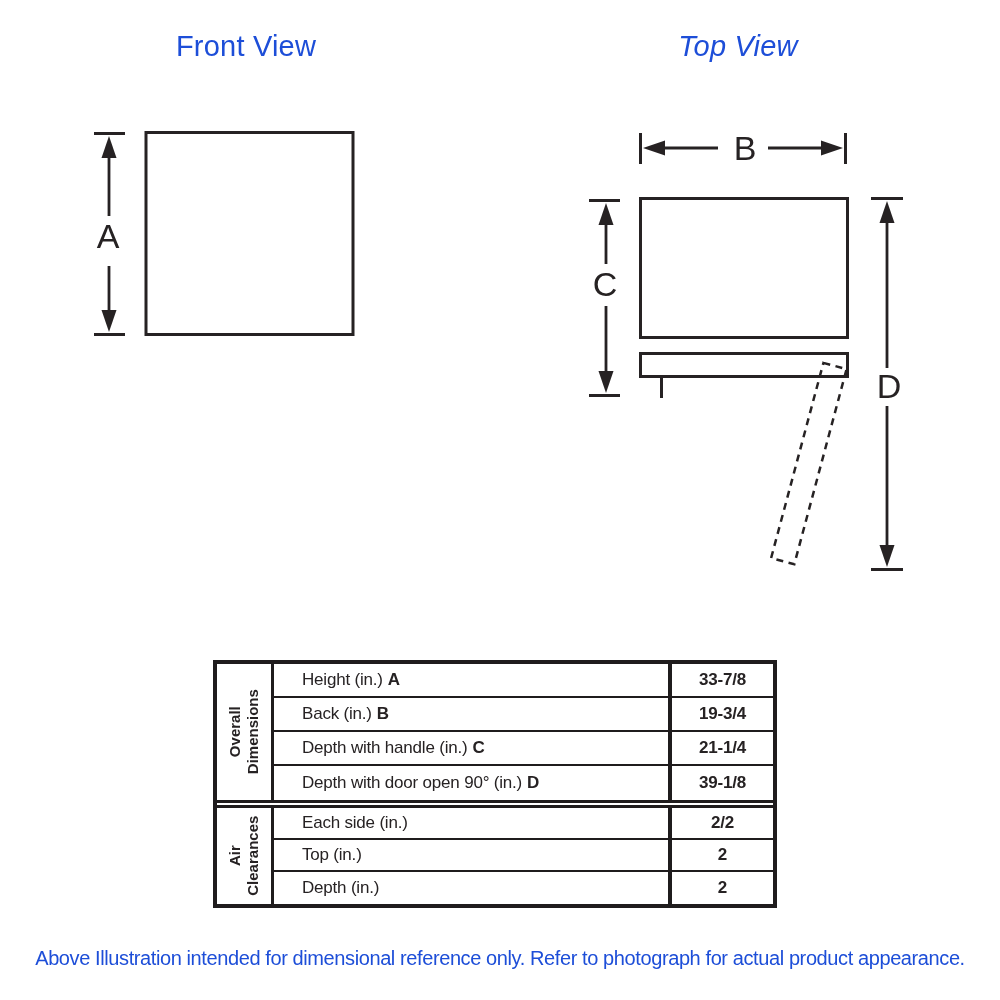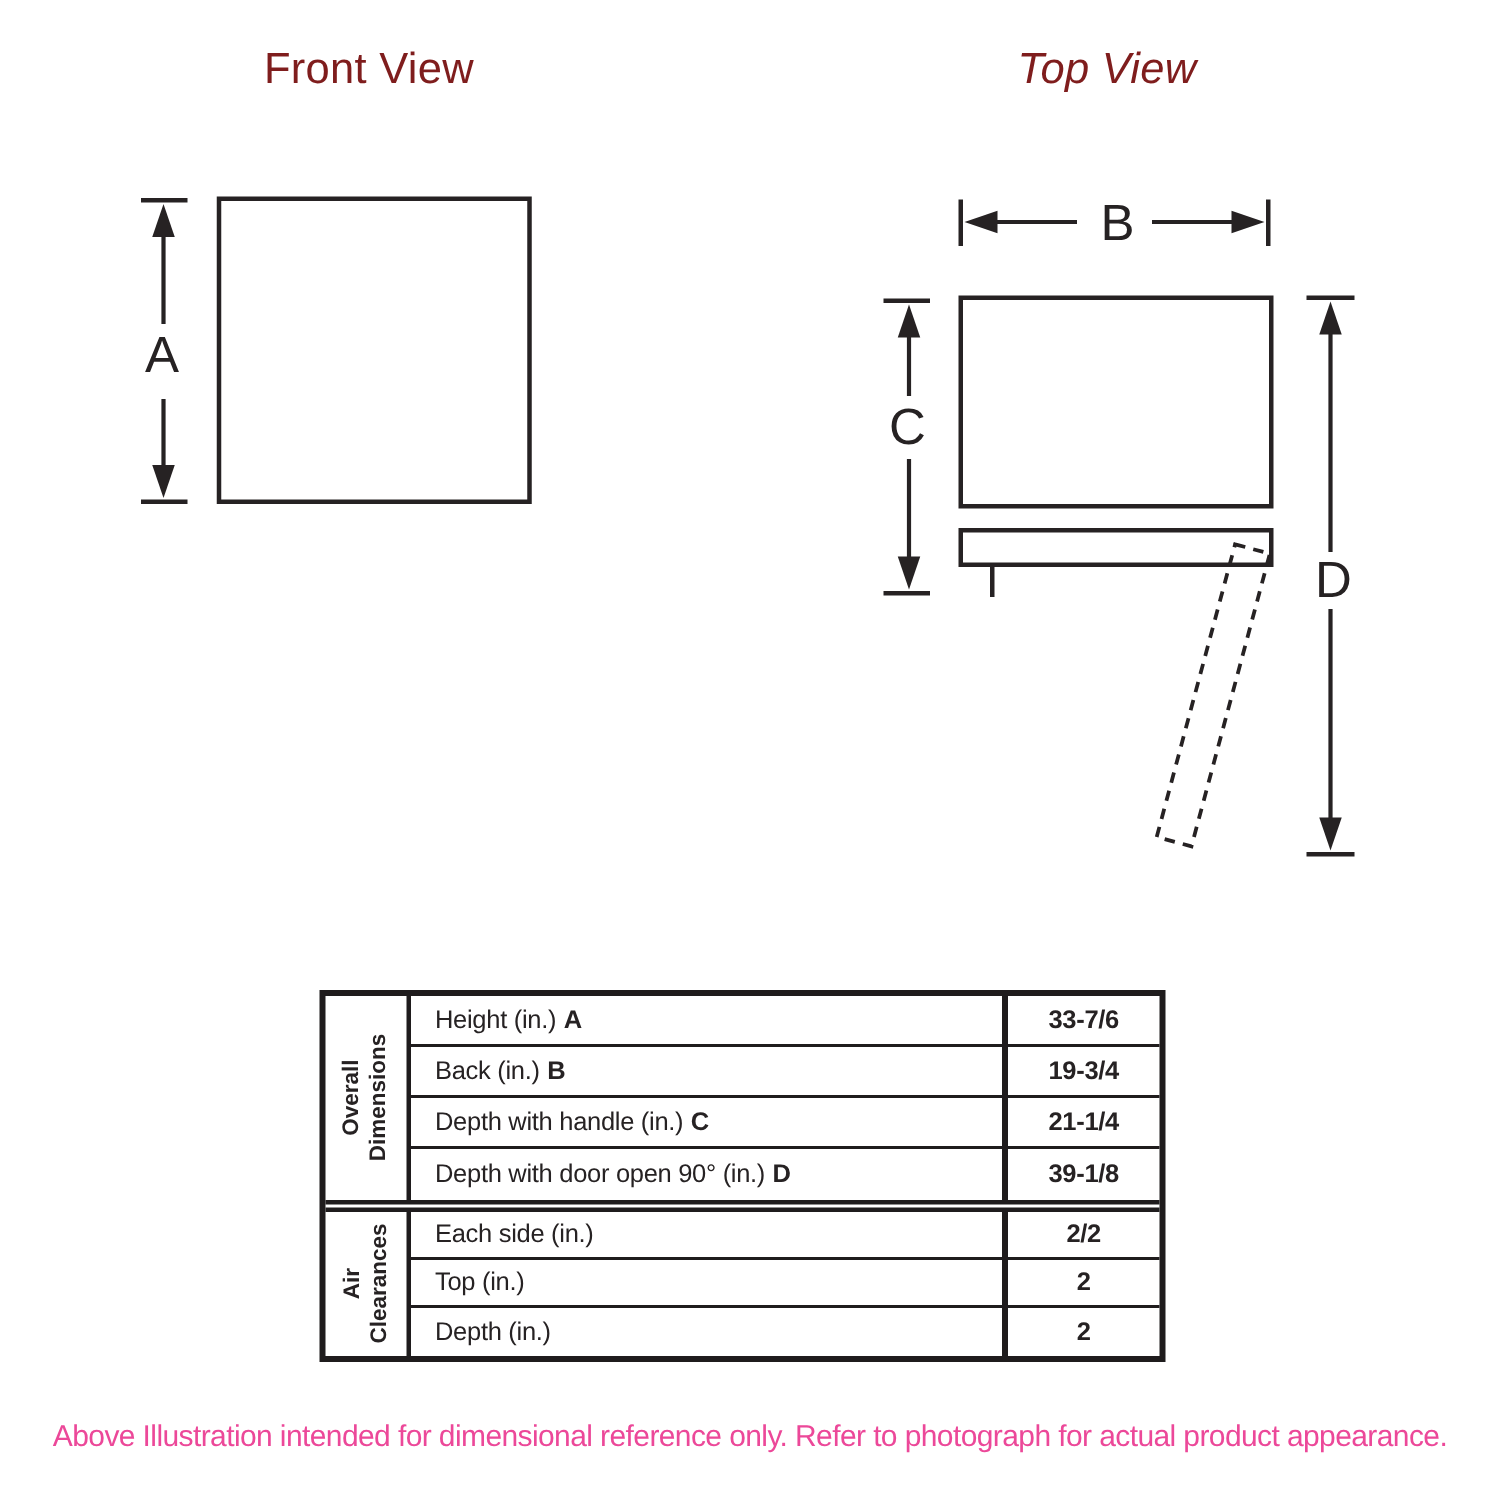--- a/index.html
+++ b/index.html
@@ -2,21 +2,21 @@
 <html><head>
 <meta charset="utf-8">
 <style>
   html,body{margin:0;padding:0;background:#ffffff;}
   #page{
     position:relative;width:1000px;height:1000px;background:#ffffff;overflow:hidden;
     font-family:"Liberation Sans",sans-serif;color:#262223;
   }
   .view-title{
     position:absolute;top:31px;width:300px;text-align:center;
-    font-size:29px;line-height:30px;color:#7f1d1d;letter-spacing:0.2px;
+    font-size:29px;line-height:30px;color:#1d4ed8;letter-spacing:0.2px;
   }
   #front-title{left:96px;}
   #top-title{left:588px;font-style:italic;}
   #diagram-svg{position:absolute;left:0;top:0;}
   #diagram-svg line,#diagram-svg rect{stroke:#262223;fill:none;}
   #diagram-svg polygon{fill:#262223;stroke:none;}
   #diagram-svg text{
     fill:#262223;font-family:"Liberation Sans",sans-serif;font-size:34px;
   }
   
@@ -35,35 +35,35 @@
     display:flex;align-items:center;justify-content:center;overflow:visible;
   }
   #tsection-1 .side-cell{grid-row:1/5;}
   #tsection-2 .side-cell{grid-row:1/4;}
   .side-rot{
     transform:rotate(-90deg);white-space:nowrap;text-align:center;
     font-size:15px;font-weight:bold;line-height:1.18;color:#262223;
   }
   .desc-cell{
     grid-column:2;border-right:4px solid #1f1c1d;border-bottom:2px solid #1f1c1d;
-    display:flex;align-items:center;padding-left:16px;box-sizing:border-box;
+    display:flex;align-items:center;padding-left:28px;box-sizing:border-box;
     font-size:17px;letter-spacing:-0.2px;white-space:nowrap;overflow:hidden;
   }
   .val-cell{
     grid-column:3;border-bottom:2px solid #1f1c1d;
     display:flex;align-items:center;justify-content:center;box-sizing:border-box;
     font-size:17px;font-weight:bold;letter-spacing:-0.2px;
   }
   .row-last .desc-cell,.row-last .val-cell{border-bottom:none;}
   .trow{display:contents;}
   .rk{font-weight:bold;margin-left:5px;}
   
   #footer-note{
     position:absolute;left:0;top:947px;width:1000px;text-align:center;
-    font-size:20px;letter-spacing:-0.4px;color:#ec4899;
+    font-size:20px;letter-spacing:-0.4px;color:#1d4ed8;
   }
 </style>
 </head>
 <body>
 
 <div id="page">
 
   <div class="view-title" id="front-title">Front View</div>
   <div class="view-title" id="top-title">Top View</div>
 
@@ -121,21 +121,21 @@
         <div class="side-rot">
           <div>Overall</div>
           <div>Dimensions</div>
         </div>
       </div>
       <div class="trow">
         <div class="desc-cell">
             <span>Height (in.)</span>
             <span class="rk">A</span>
           </div>
-        <div class="val-cell">33-7/6</div>
+        <div class="val-cell">33-7/8</div>
       </div>
       <div class="trow">
         <div class="desc-cell">
             <span>Back (in.)</span>
             <span class="rk">B</span>
           </div>
         <div class="val-cell">19-3/4</div>
       </div>
       <div class="trow">
         <div class="desc-cell">

